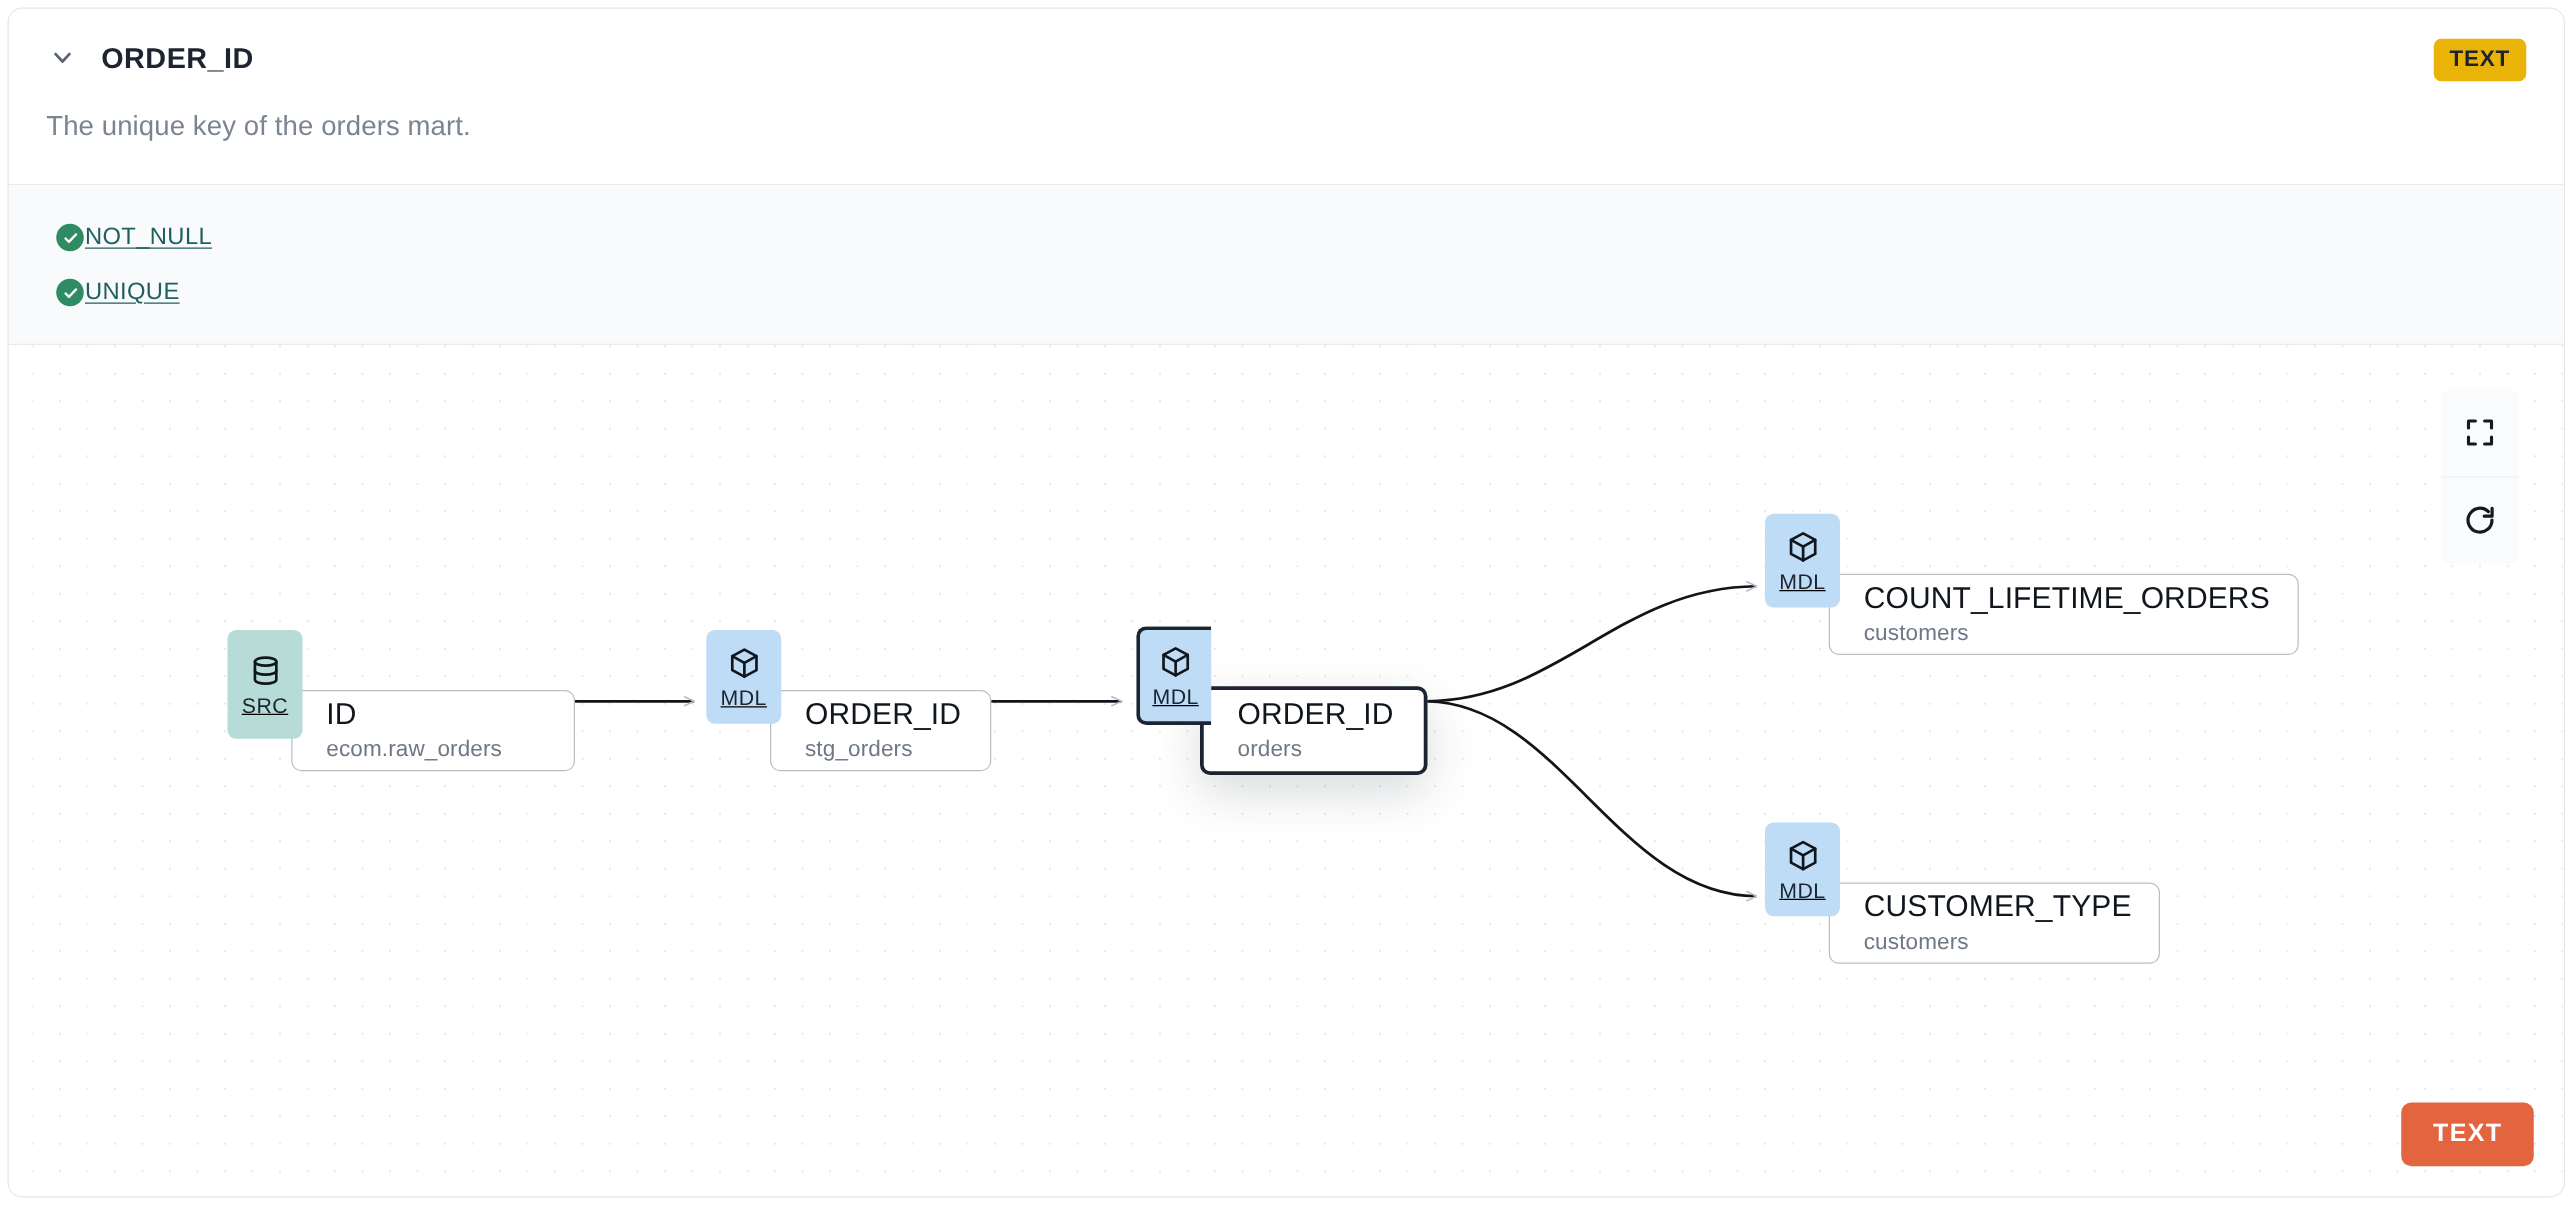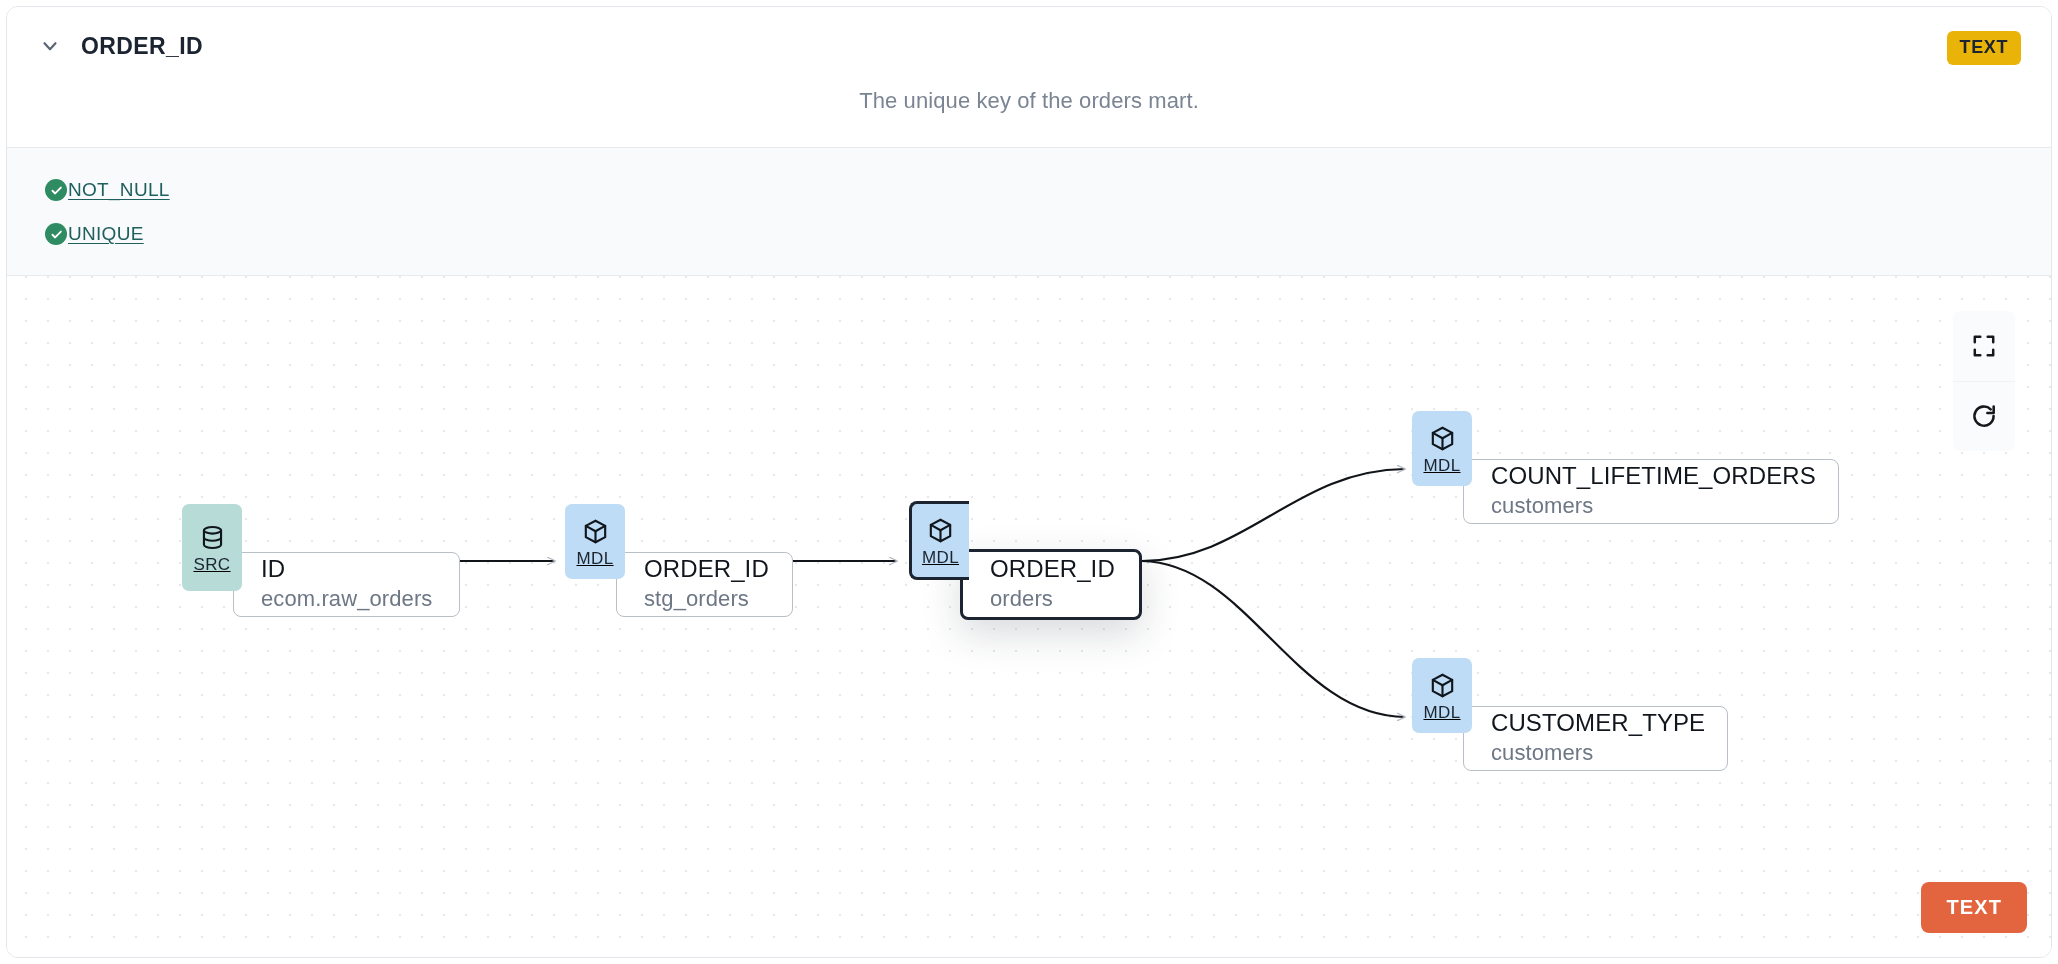--- a/index.html
+++ b/index.html
@@ -69,21 +69,20 @@
     letter-spacing: 0.6px;
     padding: 6px 13px 7px 13px;
     border-radius: 6px;
   }
 
   .description {
     margin-top: 25px;
     font-size: 22px;
     color: #7a8492;
     letter-spacing: 0.1px;
-    text-align: center;
   }
 
   
   .tests {
     background: #f8fafb;
     border-top: 1px solid #e8ebee;
     border-bottom: 1px solid #e8ebee;
     padding: 20px 0 22px 0;
     height: 129px;
   }
@@ -185,21 +184,21 @@
     margin-top: 48px;
   }
 
   .node-name {
     font-size: 24px;
     color: #11161d;
     letter-spacing: 0.1px;
     white-space: nowrap;
   }
   .node-sub {
-    font-size: 22px;
+    font-size: 18px;
     color: #6d7785;
     letter-spacing: 0.1px;
     white-space: nowrap;
   }
 
   
   .node.selected .node-badge {
     border: 3px solid #1b2430;
     border-right: none;
     border-radius: 8px 0 0 8px;

